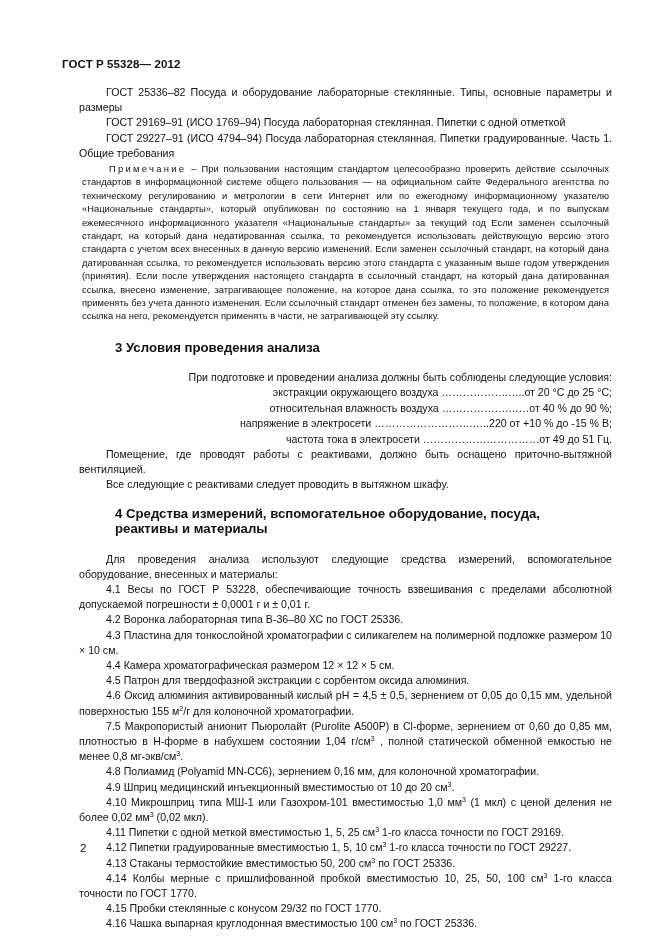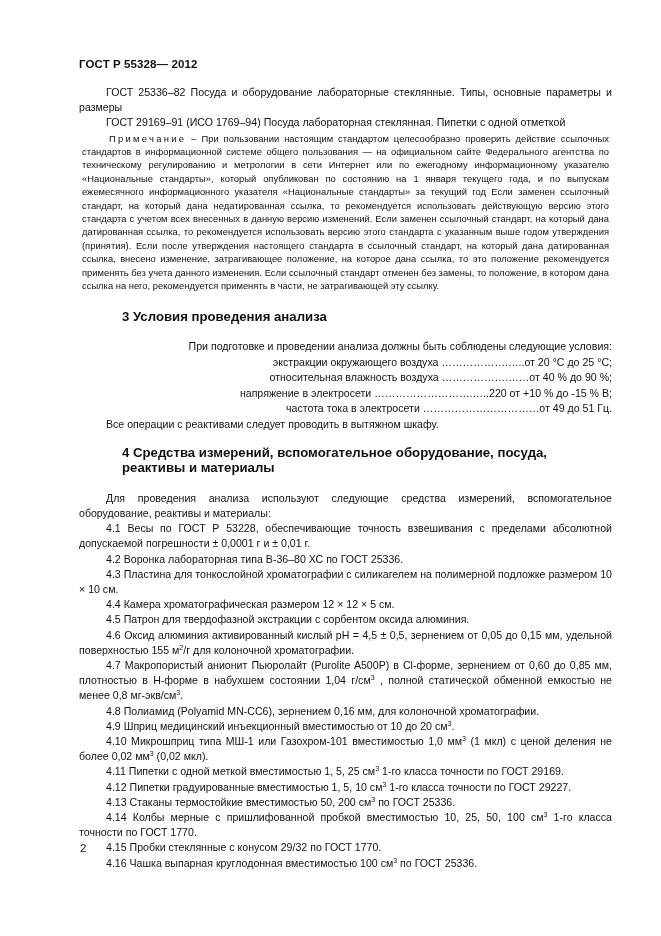--- a/index.html
+++ b/index.html
@@ -1,76 +1,78 @@
 <!DOCTYPE html>
 <html><head>
 <meta charset="utf-8">
 <style>
   html, body { margin: 0; padding: 0; background: #ffffff; }
   body {
     width: 661px; height: 936px; position: relative; overflow: hidden;
     font-family: "Liberation Sans", sans-serif; color: #111;
   }
   .page-header {
-    position: absolute; left: 79px; top: 58px;
+    position: absolute; left: 62px; top: 58px;
     font-weight: bold; font-size: 11.5px; letter-spacing: 0.1px;
   }
   .content {
     position: absolute; left: 79px; top: 85px; width: 533px;
     font-size: 10.6px; line-height: 15.2px;
   }
   p { margin: 0; text-align: justify; }
   .ind { text-indent: 27px; }
   .note {
     margin: 1px 3px 0 3px;
     font-size: 9.4px; line-height: 13.4px;
   }
   .note .note-label { letter-spacing: 2.3px; }
   h2 {
-    font-size: 13.2px; font-weight: bold; margin: 16px;
+    font-size: 13.2px; font-weight: bold; margin: 9px;
     padding-left: 27px; line-height: 15px;
   }
   .h3 { margin-top: 17px; margin-bottom: 15px; }
   .h4 { margin-top: 13px; margin-bottom: 16px; padding-right: 40px; }
   .cond { padding-left: 27px; line-height: 15.4px; text-align: right; }
   sup { font-size: 7px; line-height: 0; vertical-align: 4px; }
   .page-number {
     position: absolute; left: 80px; top: 842px; font-size: 11.5px;
   }
 </style>
 </head>
 <body>
 
 <div class="page-header">ГОСТ Р  55328— 2012</div>
 
 <div class="content">
   <p class="ind">ГОСТ 25336–82 Посуда и оборудование лабораторные стеклянные. Типы, основные параметры и размеры</p>
   <p class="ind">ГОСТ 29169–91 (ИСО 1769–94) Посуда лабораторная стеклянная. Пипетки с одной отметкой</p>
+  <p class="ind">ГОСТ 29227–91 (ИСО 4794–94) Посуда лабораторная стеклянная. Пипетки градуированные. Часть 1. Общие требования</p>
 
   <p class="note ind"><span class="note-label">Примечание</span><span> – При пользовании настоящим стандартом целесообразно проверить действие ссылочных стандартов в информационной системе общего пользования — на официальном сайте Федерального агентства по техническому регулированию и метрологии в сети Интернет или по ежегодному информационному указателю «Национальные стандарты», который опубликован по состоянию на 1 января текущего года, и по выпускам ежемесячного информационного указателя «Национальные стандарты» за текущий год Если заменен ссылочный стандарт, на который дана недатированная ссылка, то рекомендуется использовать действующую версию этого стандарта с учетом всех внесенных в данную версию изменений. Если заменен ссылочный стандарт, на который дана датированная ссылка, то рекомендуется использовать версию этого стандарта с указанным выше годом утверждения (принятия). Если после утверждения настоящего стандарта в ссылочный стандарт, на который дана датированная ссылка, внесено изменение, затрагивающее положение, на которое дана ссылка, то это положение рекомендуется применять без учета данного изменения. Если ссылочный стандарт отменен без замены, то положение, в котором дана ссылка на него, рекомендуется применять в части, не затрагивающей эту ссылку.</span></p>
 
   <h2 class="h3">3 Условия проведения анализа</h2>
   <div class="cond">
     <div>При подготовке и проведении анализа должны быть соблюдены следующие условия:</div>
     <div><span>экстракции окружающего воздуха</span><span> ……………….…..</span><span>от 20 °С до 25 °С;</span></div>
     <div><span>относительная влажность воздуха</span><span> ……………….……</span><span>от 40 % до 90 %;</span></div>
     <div><span>напряжение в электросети</span><span> ……………………….…..</span><span>220 от +10 % до -15 % В;</span></div>
     <div><span>частота тока в электросети</span><span> ……………………………</span><span>от 49 до 51 Гц.</span></div>
   </div>
-  <p class="ind">Все операции с реактивами следует проводить в вытяжном шкафу.</p>
+  <p class="ind">Помещение, где проводят работы с реактивами, должно быть оснащено приточно-вытяжной вентиляцией.</p>
+  <p class="ind">Все следующие с реактивами следует проводить в вытяжном шкафу.</p>
 
   <h2 class="h4">4 Средства измерений, вспомогательное оборудование, посуда, реактивы и материалы</h2>
-  <p class="ind">Для проведения анализа используют следующие средства измерений, вспомогательное оборудование, реактивы и материалы:</p>
+  <p class="ind">Для проведения анализа используют следующие средства измерений, вспомогательное оборудование, внесенных и материалы:</p>
   <p class="ind">4.1 Весы по ГОСТ Р 53228, обеспечивающие точность взвешивания с пределами абсолютной допускаемой погрешности ± 0,0001 г и ± 0,01 г.</p>
   <p class="ind">4.2 Воронка лабораторная типа В-36–80 ХС по ГОСТ 25336.</p>
   <p class="ind">4.3 Пластина для тонкослойной хроматографии с силикагелем на полимерной подложке размером 10 × 10 см.</p>
   <p class="ind">4.4 Камера хроматографическая размером 12 × 12 × 5 см.</p>
   <p class="ind">4.5 Патрон для твердофазной экстракции с сорбентом оксида алюминия.</p>
   <p class="ind"><span>4.6 Оксид алюминия активированный кислый pH = 4,5 ± 0,5, зернением от 0,05 до 0,15 мм, удельной поверхностью 155 м</span><sup>2</sup><span>/г для колоночной хроматографии.</span></p>
-  <p class="ind"><span>4.7 Макропористый анионит Пьюролайт (Purolite A500P) в Cl-форме, зернением от 0,60 до 0,85 мм, плотностью в Н-форме в набухшем состоянии 1,04 г/см</span><sup>3</sup><span> , полной статической обменной емкостью не менее 0,8 мг-экв/см</span><sup>3</sup><span>.</span></p>
+  <p class="ind"><span>7.5 Макропористый анионит Пьюролайт (Purolite A500P) в Cl-форме, зернением от 0,60 до 0,85 мм, плотностью в Н-форме в набухшем состоянии 1,04 г/см</span><sup>3</sup><span> , полной статической обменной емкостью не менее 0,8 мг-экв/см</span><sup>3</sup><span>.</span></p>
   <p class="ind">4.8 Полиамид (Polyamid MN-CC6), зернением 0,16 мм, для колоночной хроматографии.</p>
   <p class="ind"><span>4.9 Шприц медицинский инъекционный вместимостью от 10 до 20 см</span><sup>3</sup><span>.</span></p>
   <p class="ind"><span>4.10 Микрошприц типа МШ-1 или Газохром-101 вместимостью 1,0 мм</span><sup>3</sup><span> (1 мкл) с ценой деления не более 0,02 мм</span><sup>3</sup><span> (0,02 мкл).</span></p>
   <p class="ind"><span>4.11 Пипетки с одной меткой вместимостью 1, 5, 25 см</span><sup>3</sup><span> 1-го класса точности по ГОСТ 29169.</span></p>
   <p class="ind"><span>4.12 Пипетки градуированные вместимостью 1, 5, 10 см</span><sup>3</sup><span> 1-го класса точности по ГОСТ 29227.</span></p>
   <p class="ind"><span>4.13 Стаканы термостойкие вместимостью 50, 200 см</span><sup>3</sup><span> по ГОСТ 25336.</span></p>
   <p class="ind"><span>4.14 Колбы мерные с пришлифованной пробкой вместимостью 10, 25, 50, 100 см</span><sup>3</sup><span> 1-го класса точности по ГОСТ 1770.</span></p>
   <p class="ind">4.15 Пробки стеклянные с конусом 29/32 по ГОСТ 1770.</p>
   <p class="ind"><span>4.16 Чашка выпарная круглодонная вместимостью 100 см</span><sup>3</sup><span> по ГОСТ 25336.</span></p>
 </div>

